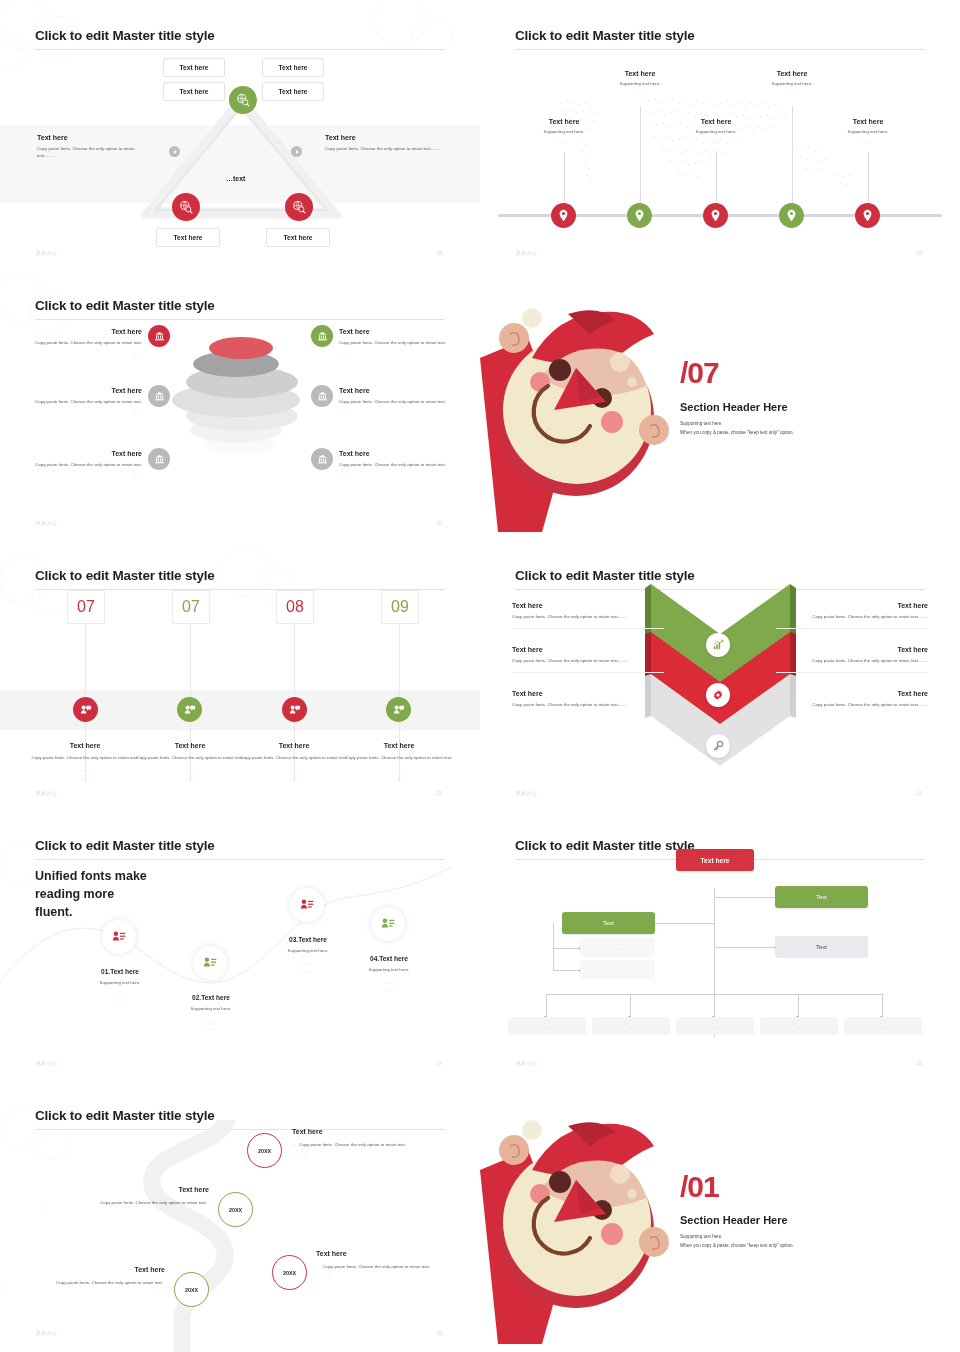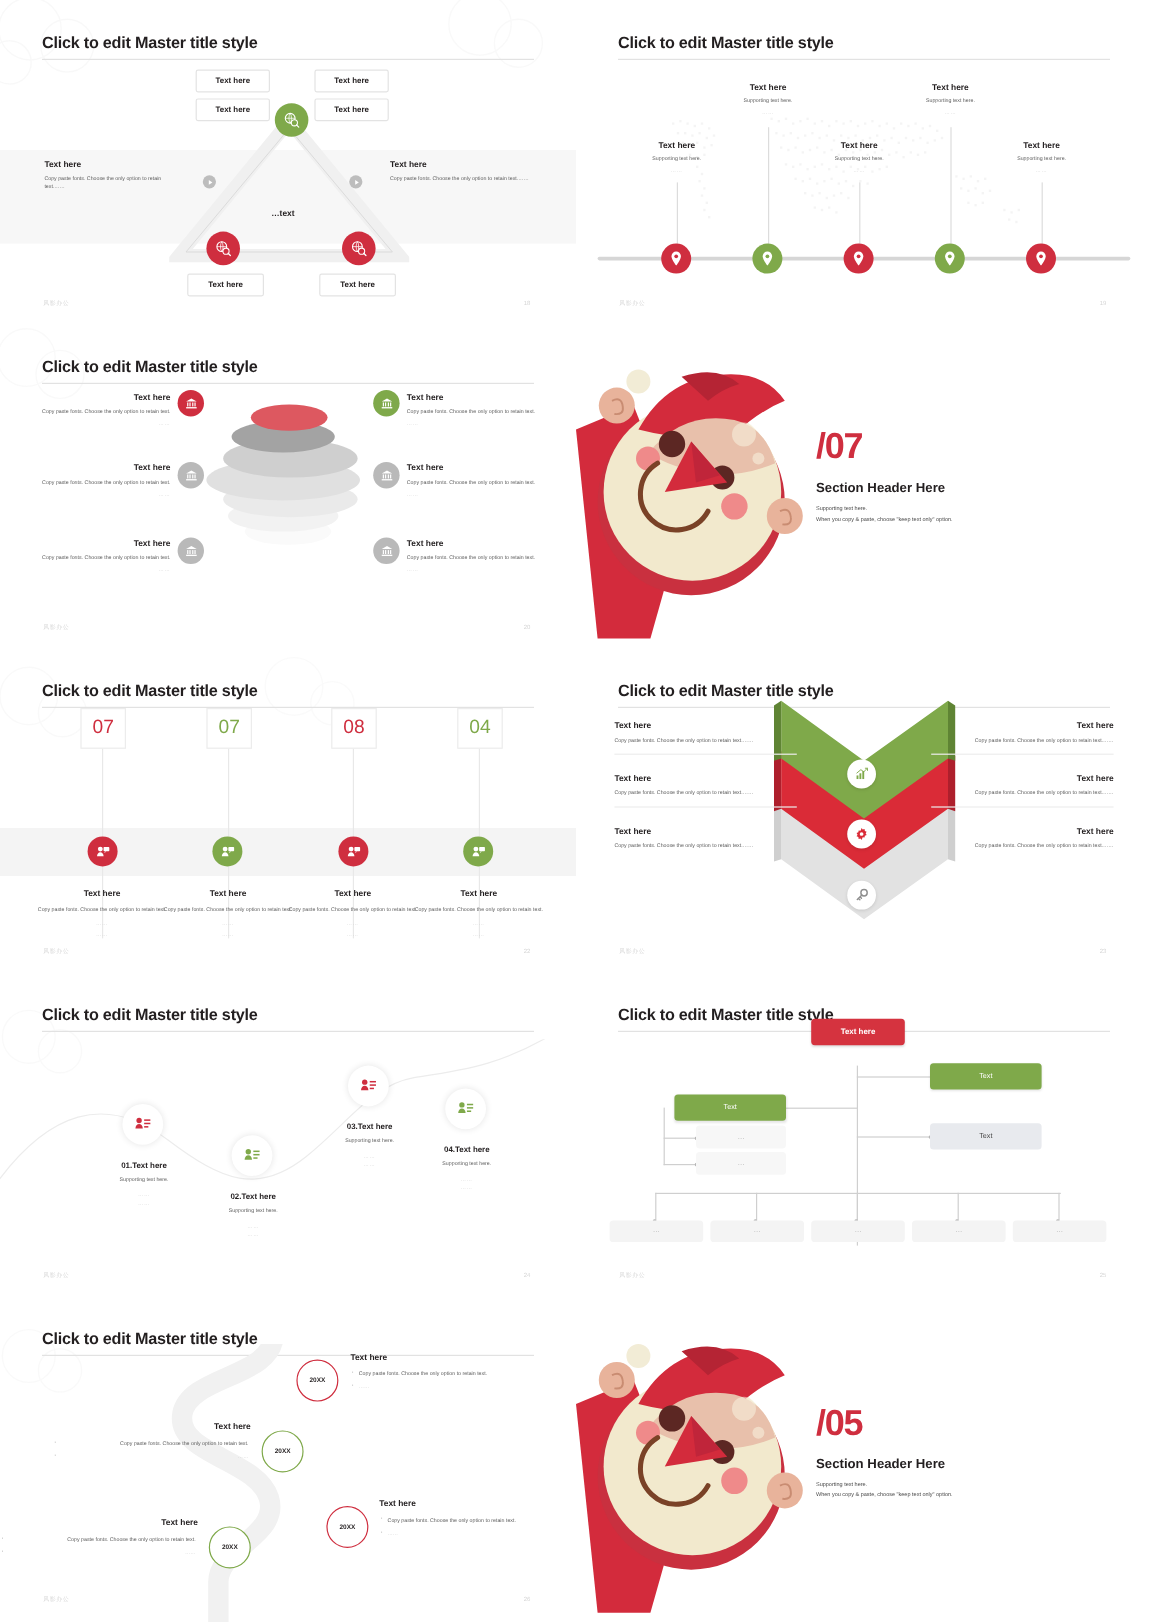--- a/index.html
+++ b/index.html
@@ -555,21 +555,21 @@
   <div class="band"></div>
 
   <div class="vline" style="left:85px;top:82px;height:160px"></div>
   <div class="vline" style="left:190px;top:82px;height:160px"></div>
   <div class="vline" style="left:294px;top:82px;height:160px"></div>
   <div class="vline" style="left:399px;top:82px;height:160px"></div>
 
   <div class="numbox" style="left:67px;top:50px;color:#cf2e3f">07</div>
   <div class="numbox" style="left:172px;top:50px;color:#7fa94a">07</div>
   <div class="numbox" style="left:276px;top:50px;color:#cf2e3f">08</div>
-  <div class="numbox" style="left:381px;top:50px;color:#7fa94a">04</div>
+  <div class="numbox" style="left:381px;top:50px;color:#7fa94a">09</div>
 
   <div class="circ ico" style="left:73px;top:157px;width:25px;height:25px;background:#cf2e3f">
     <svg width="12" height="12" viewBox="0 0 20 20">
           <circle cx="6" cy="6" r="3.4" fill="#fff"></circle>
           <path d="M1.4 16c0-3.2 2.1-5.6 4.6-5.6s4.6 2.4 4.6 5.6z" fill="#fff"></path>
           <rect x="10.5" y="3" width="8" height="6" rx="1" fill="#fff"></rect>
           <path d="M12.5 9.2l-1.2 2.6 3-2.6z" fill="#fff"></path>
         </svg>
   </div>
   <div class="circ ico" style="left:177px;top:157px;width:25px;height:25px;background:#7fa94a">
@@ -708,20 +708,21 @@
           <circle cx="54" cy="40" r="18"></circle>
         </g>
   </svg>
   <div class="s-title">Click to edit Master title style</div>
   <div class="s-rule"></div>
 
   <svg style="position:absolute;left:0;top:56px" width="480" height="180" viewBox="0 0 480 180">
     <path d="M-10 130 C 40 56, 90 46, 140 84 C 185 118, 215 130, 255 98 C 290 70, 310 38, 345 32 C 385 26, 420 22, 470 -10" fill="none" stroke="#ececec" stroke-width="1"></path>
   </svg>
 
+  <div class="big">Unified fonts make<br>reading more<br>fluent.</div>
 
   <div class="bub" style="left:102px;top:110px">
     <svg width="14" height="14" viewBox="0 0 20 20">
           <circle cx="5.6" cy="5.4" r="3.2" fill="#cf2e3f"></circle>
           <path d="M1.2 15c0-3.2 2-5.4 4.4-5.4S10 11.8 10 15z" fill="#cf2e3f"></path>
           <rect x="11.6" y="4" width="7.4" height="1.8" fill="#cf2e3f"></rect>
           <rect x="11.6" y="8" width="7.4" height="1.8" fill="#cf2e3f"></rect>
           <rect x="11.6" y="12" width="5" height="1.8" fill="#cf2e3f"></rect>
         </svg>
   </div>
@@ -890,19 +891,19 @@
     <circle cx="122" cy="128" r="10" fill="#5c2723"></circle>
     <circle cx="60" cy="112" r="10" fill="#ef8a8a"></circle>
     <circle cx="132" cy="152" r="11" fill="#ef8a8a"></circle>
     <path d="M96 98 L126 132 L74 140 Z" fill="#d32b3c"></path>
     <path d="M96 98 L120 126 L100 132 Z" fill="#c0253a"></path>
     <path d="M68 116 a30 30 0 1 0 42 40" fill="none" stroke="#7a4227" stroke-width="4.2" stroke-linecap="round"></path>
     <circle cx="140" cy="92" r="10" fill="#f7f2e0" opacity=".55"></circle>
     <circle cx="152" cy="112" r="5" fill="#f7f2e0" opacity=".55"></circle>
   </svg>
 
-  <div class="sec-num" style="left:200px;top:90px">/05</div>
+  <div class="sec-num" style="left:200px;top:90px">/01</div>
   <div class="sec-hd" style="left:200px;top:134px">Section Header Here</div>
   <div class="sec-sub" style="left:200px;top:153px">Supporting text here.</div>
   <div class="sec-sub" style="left:200px;top:162px">When you copy &amp; paste, choose "keep text only" option.</div>
 </div>
 
 </div>
 
 </body></html>

